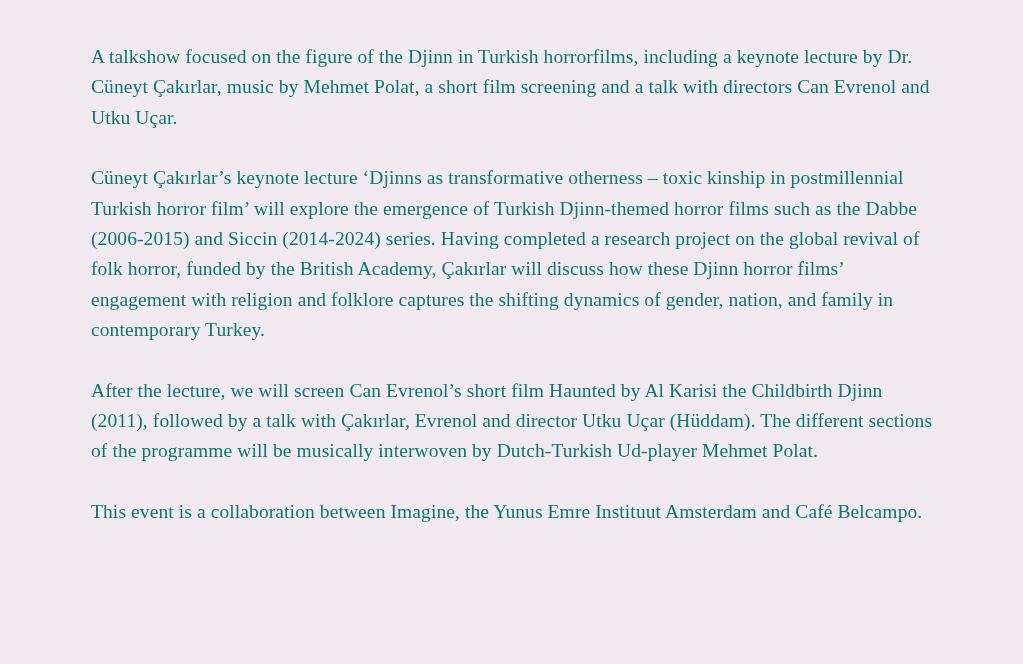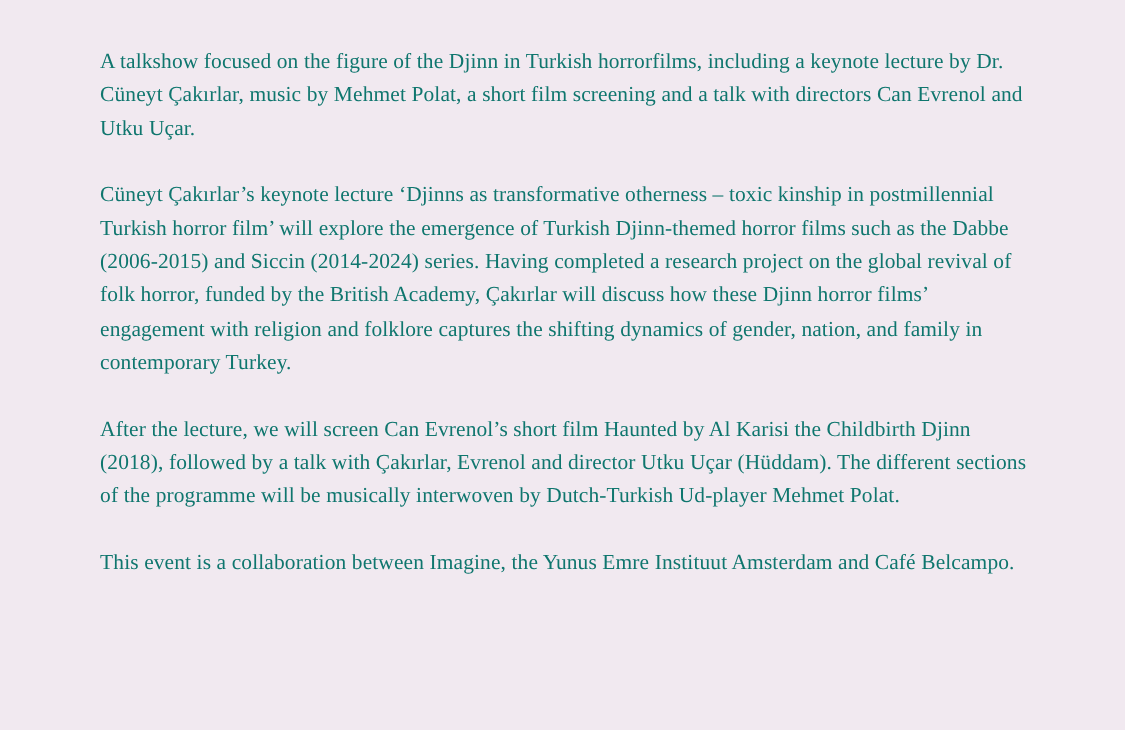--- a/index.html
+++ b/index.html
@@ -36,16 +36,16 @@
     margin-bottom: 12px;
   }
 </style>
 </head>
 <body>
 
 <div class="page">
   <div class="event-description">
     <p>A talkshow focused on the figure of the Djinn in Turkish horrorfilms, including a keynote lecture by Dr. Cüneyt Çakırlar, music by Mehmet Polat, a short film screening and a talk with directors Can Evrenol and Utku Uçar.</p>
     <p>Cüneyt Çakırlar’s keynote lecture ‘Djinns as transformative otherness – toxic kinship in postmillennial Turkish horror film’ will explore the emergence of Turkish Djinn-themed horror films such as the Dabbe (2006-2015) and Siccin (2014-2024) series. Having completed a research project on the global revival of folk horror, funded by the British Academy, Çakırlar will discuss how these Djinn horror films’ engagement with religion and folklore captures the shifting dynamics of gender, nation, and family in contemporary Turkey.</p>
-    <p>After the lecture, we will screen Can Evrenol’s short film Haunted by Al Karisi the Childbirth Djinn (2018), followed by a talk with Çakırlar, Evrenol and director Utku Uçar (Hüddam). The different sections of the programme will be musically interwoven by Dutch-Turkish Ud-player Mehmet Polat.</p>
+    <p>After the lecture, we will screen Can Evrenol’s short film Haunted by Al Karisi the Childbirth Djinn (2011), followed by a talk with Çakırlar, Evrenol and director Utku Uçar (Hüddam). The different sections of the programme will be musically interwoven by Dutch-Turkish Ud-player Mehmet Polat.</p>
     <p>This event is a collaboration between Imagine, the Yunus Emre Instituut Amsterdam and Café Belcampo.</p>
   </div>
 </div>
 
 </body></html>

